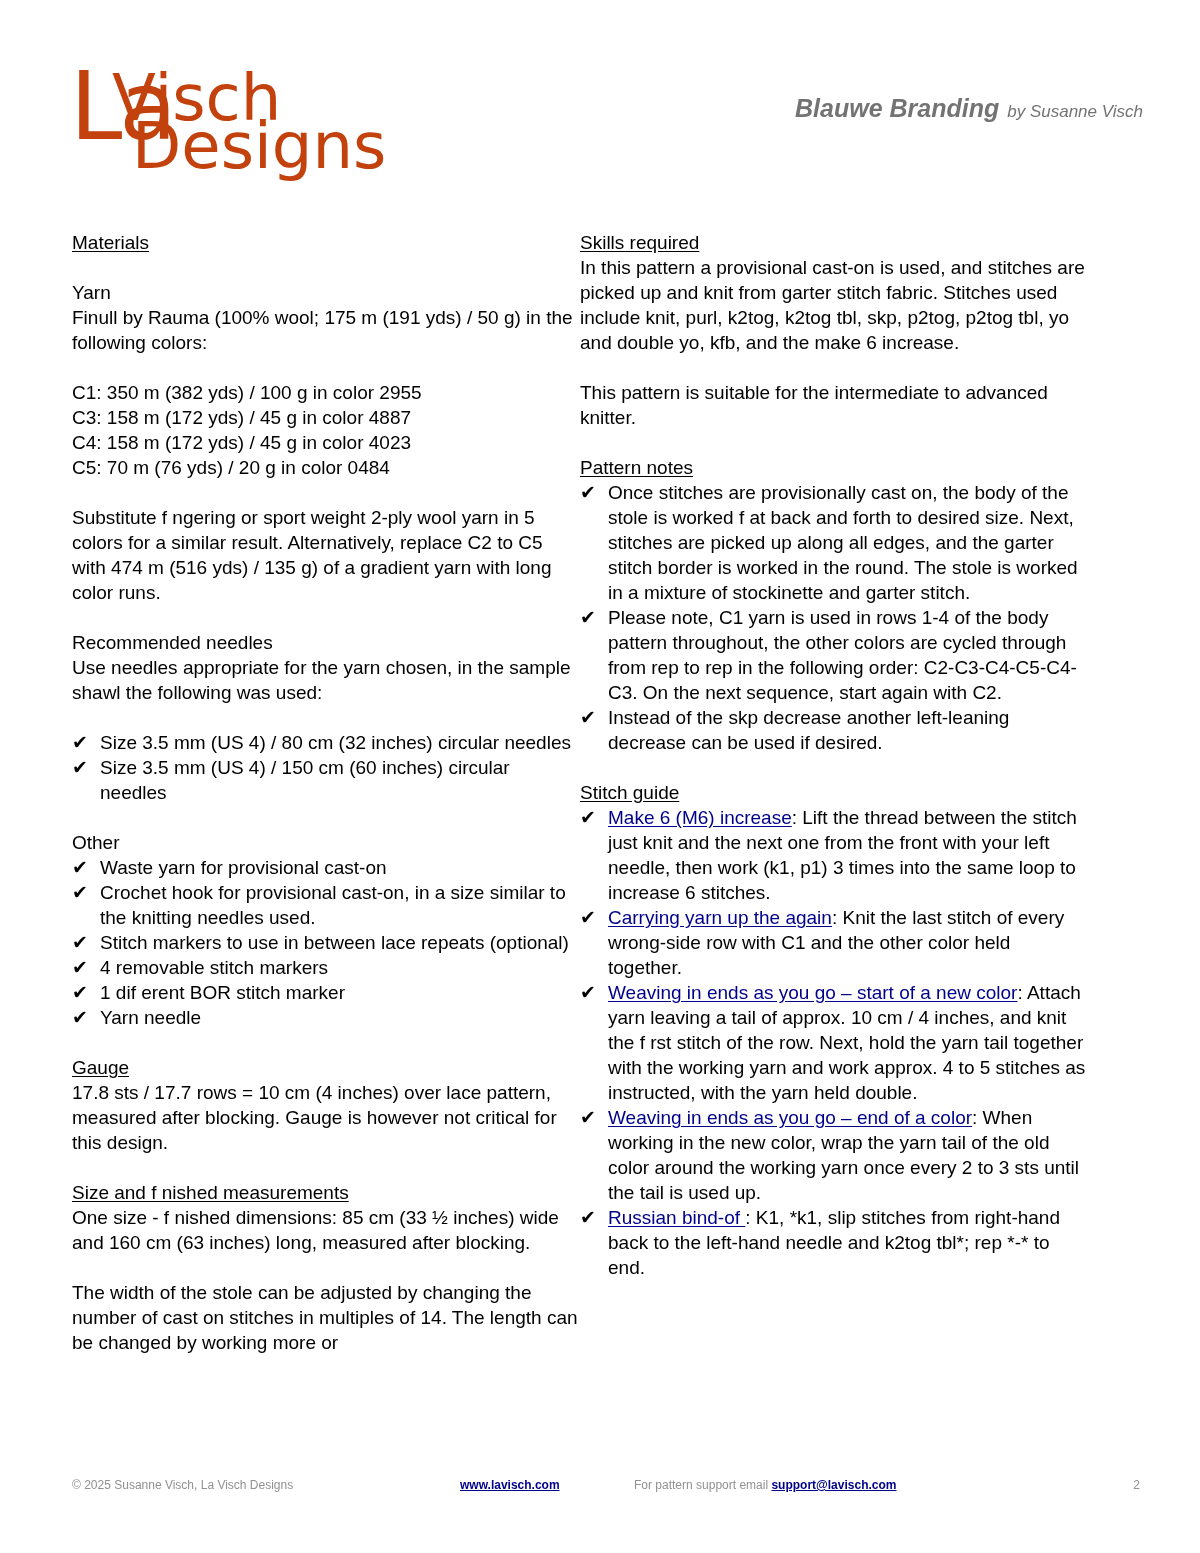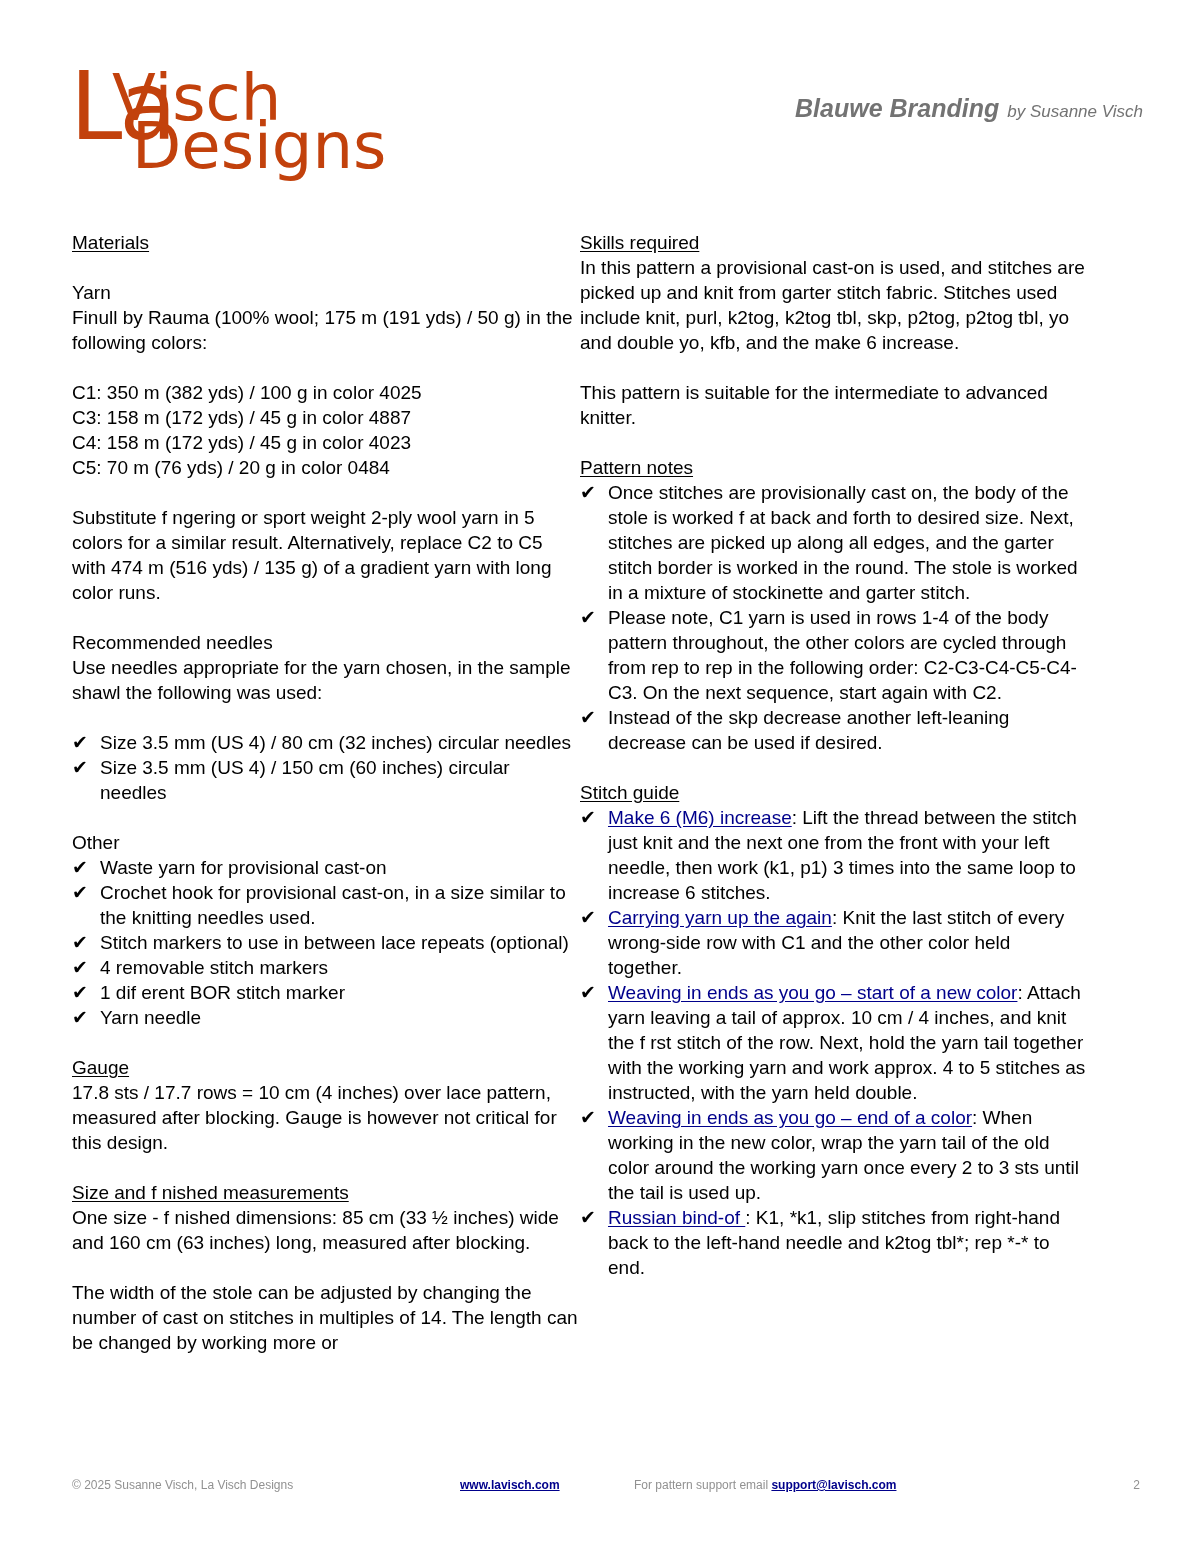--- a/index.html
+++ b/index.html
@@ -72,21 +72,21 @@
   <div class="columns">
 
     <div class="col">
 
       <div class="block h">Materials</div>
 
       <div class="tight">Yarn</div>
       <p class="block">Finull by Rauma (100% wool; 175 m (191 yds) / 50 g) in the following colors:</p>
 
       <div class="block">
-        <div>C1: 350 m (382 yds) / 100 g in color 4025</div>
+        <div>C1: 350 m (382 yds) / 100 g in color 2955</div>
         <div>C3: 158 m (172 yds) / 45 g in color 4887</div>
         <div>C4: 158 m (172 yds) / 45 g in color 4023</div>
         <div>C5: 70 m (76 yds) / 20 g in color 0484</div>
       </div>
 
       <p class="block">Substitute f ngering or sport weight 2-ply wool yarn in 5 colors for a similar result. Alternatively, replace C2 to C5 with 474 m (516 yds) / 135 g) of a gradient yarn with long color runs.</p>
 
       <div class="tight">Recommended needles</div>
       <p class="block">Use needles appropriate for the yarn chosen, in the sample shawl the following was used:</p>
 

